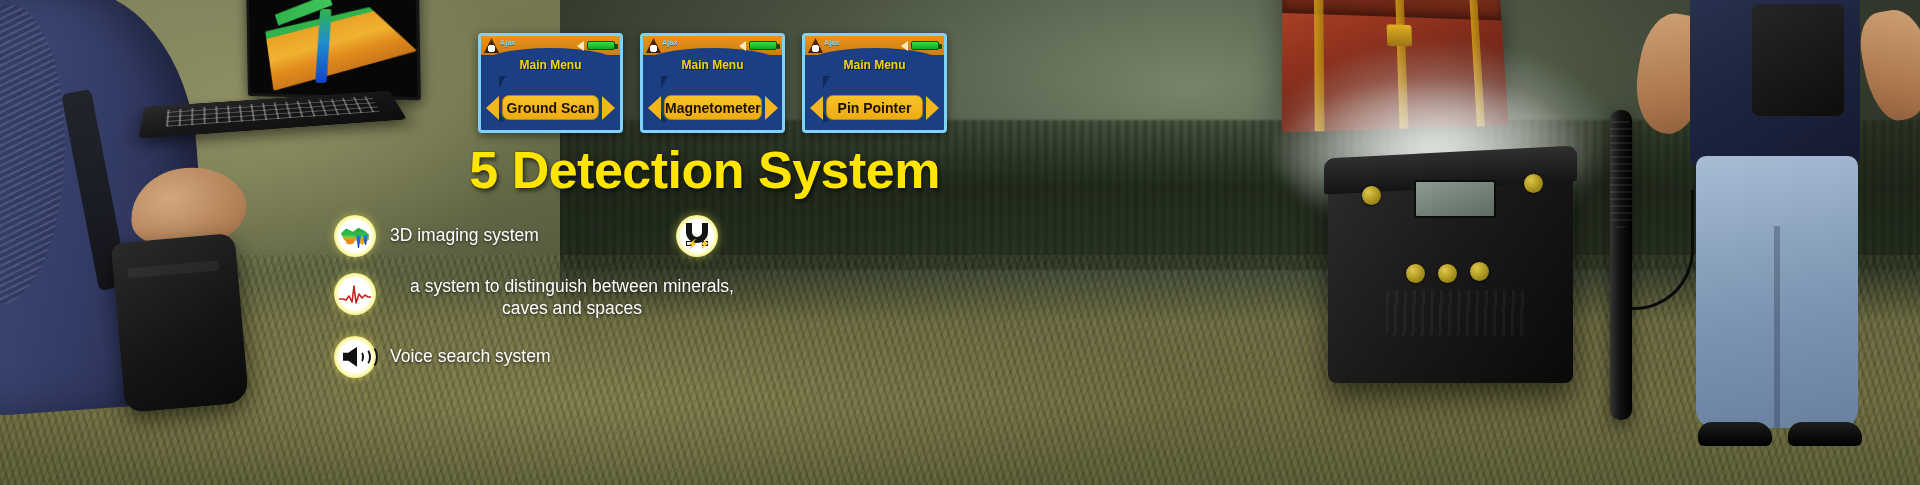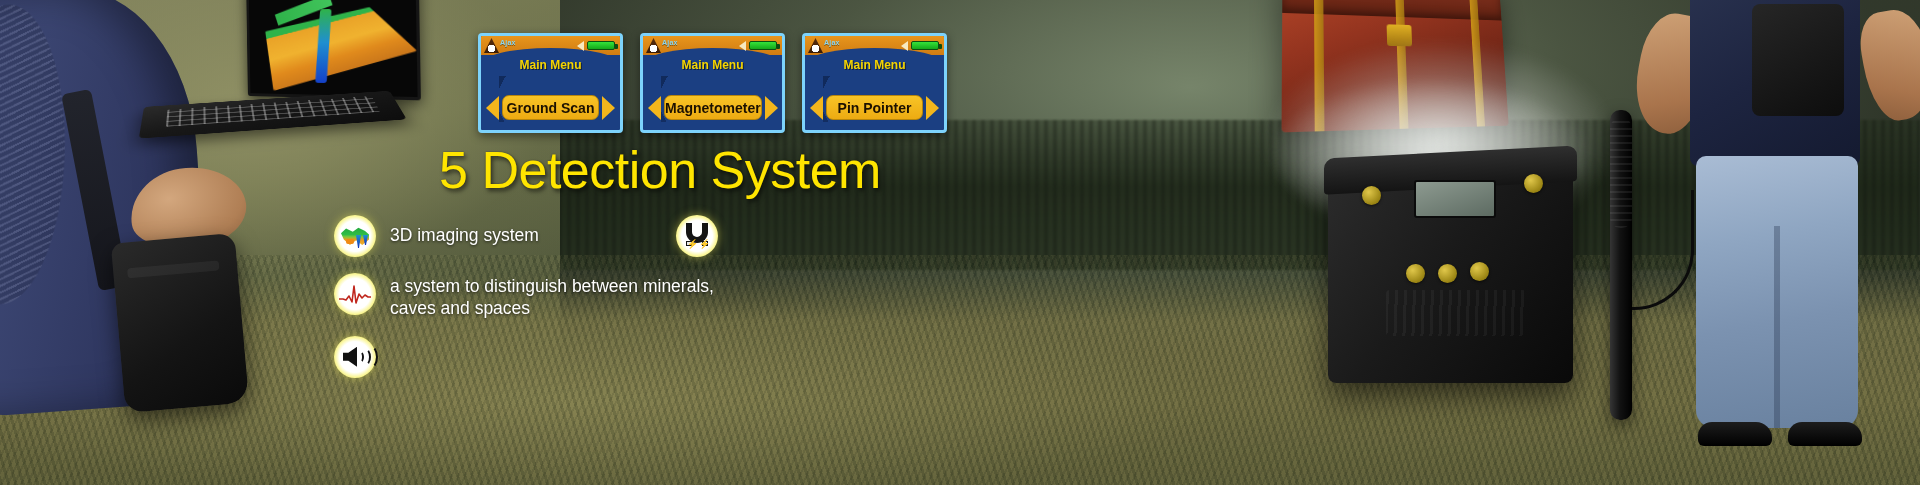--- a/index.html
+++ b/index.html
@@ -320,30 +320,30 @@
     flex:1 1 auto; margin:0 3px; height:25px; line-height:25px;
     background:linear-gradient(180deg,#f8c426 0%, #edab12 100%);
     border:1px solid #b8860b; border-radius:7px;
     text-align:center; font-size:14px; font-weight:bold; color:#1c1100;
     white-space:nowrap;
   }
 
   
   .headline {
     position:absolute; left:380px; top:140px; width:560px;
-    text-align:center;
-    font-size:52px; font-weight:normal; font-style:normal;
+    text-align:right;
+    font-size:52px; font-weight:bold; font-style:normal;
     color:#ffe500;
     letter-spacing:-.5px;
     text-shadow:2px 3px 4px rgba(0,0,0,.55), 0 0 2px rgba(0,0,0,.4);
   }
 
   
   .features { position:absolute; top:215px; left:0; right:0; height:180px; }
-  .col { position:absolute; }
+  .col { position:absolute;text-align:center; }
   .col-left  { left:334px;  width:420px; }
   .col-right { left:676px;  width:480px; }
   .feature { display:flex; align-items:flex-start; margin-bottom:16px; }
   .f-icon {
     flex:0 0 auto; width:42px; height:42px; border-radius:50%;
     background:radial-gradient(circle at 50% 50%, #ffffff 0 52%, #fbf7a0 66%, #e8e23a 85%, rgba(230,226,40,.25) 100%);
     position:relative; margin-right:14px;
     box-shadow:0 0 10px rgba(240,235,90,.5);
   }
   .f-text {
@@ -567,20 +567,21 @@
         <div class="f-text two">a system to distinguish between minerals, caves and spaces</div>
       </div>
 
       <div class="feature">
         <div class="f-icon">
           <div class="ic-spk"></div>
           <div class="ic-spk-w w1"></div>
           <div class="ic-spk-w w2"></div>
           <div class="ic-spk-w w3"></div>
         </div>
+        <div class="f-text">Voice search system</div>
       </div>
 
     </div>
 
     <div class="col col-right">
 
 
       <div class="feature">
         <div class="f-icon">
           <div class="ic-mag">

